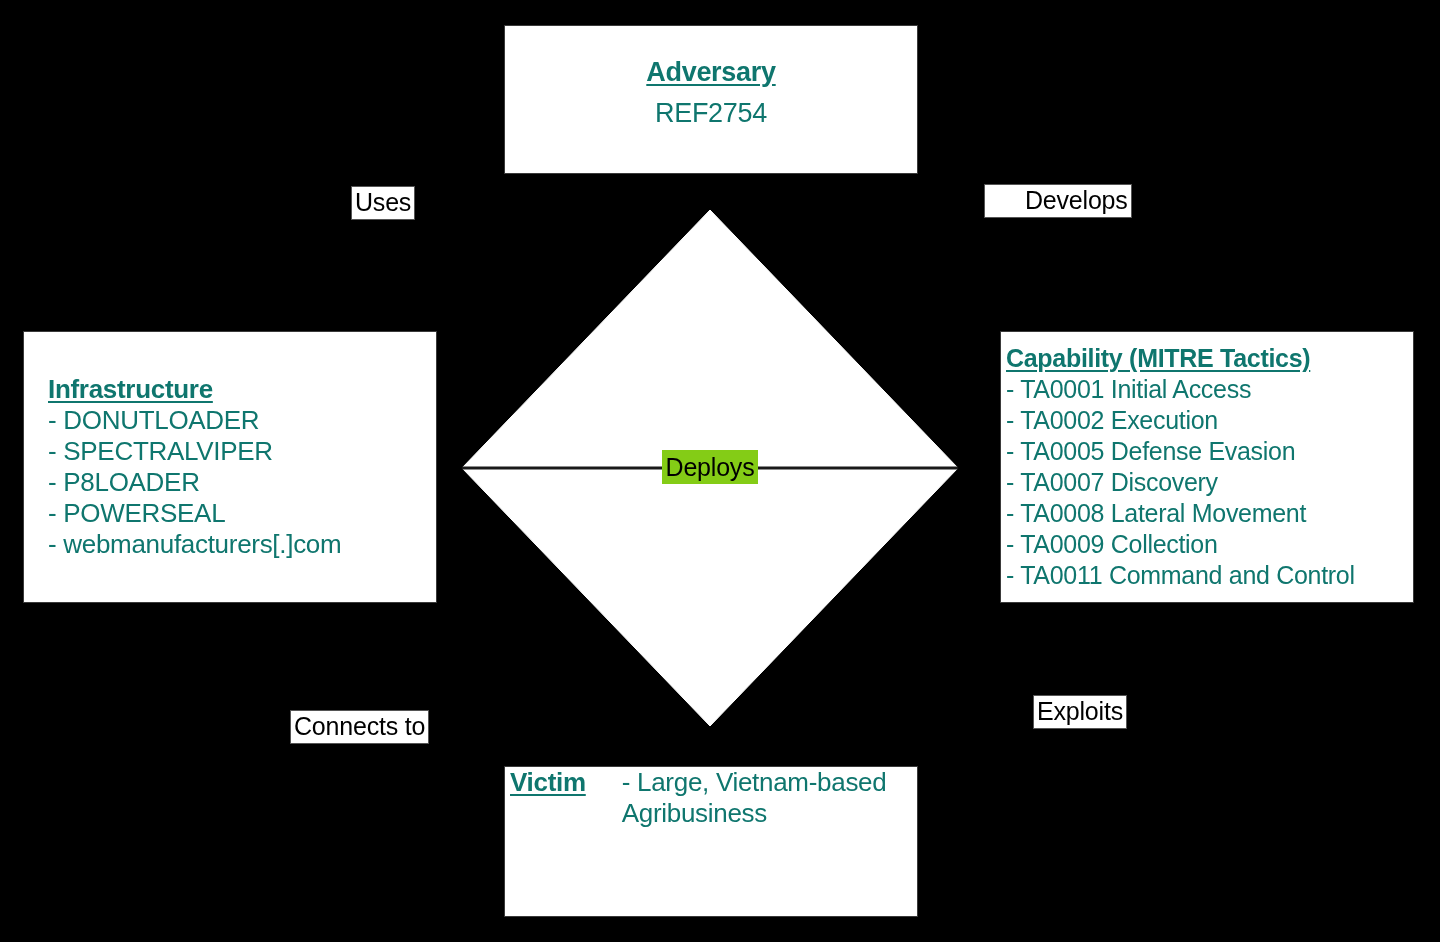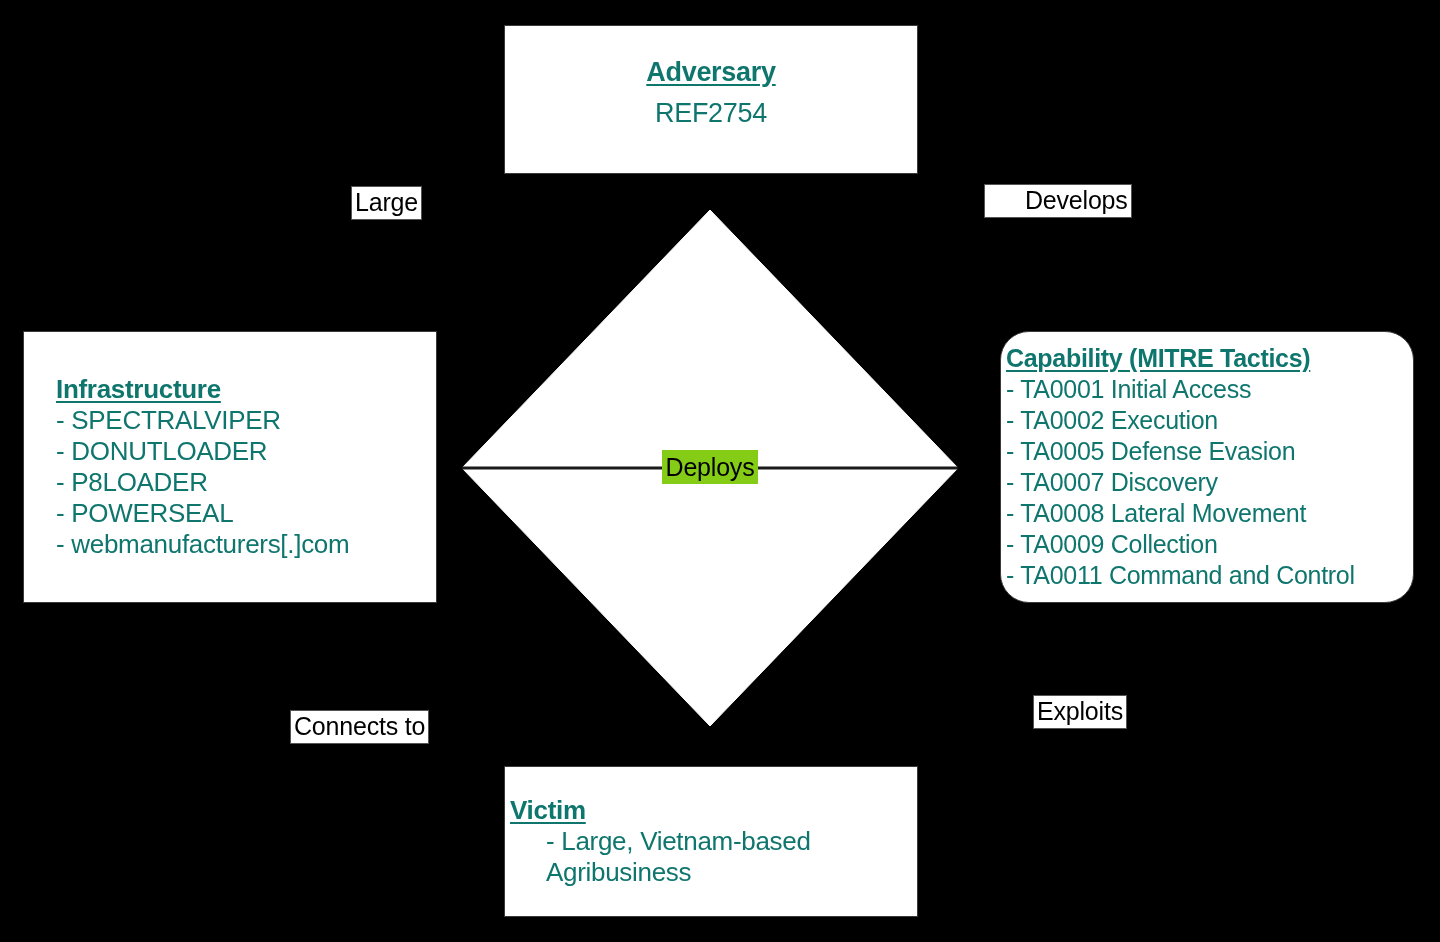--- a/index.html
+++ b/index.html
@@ -93,49 +93,48 @@
 
   
   #infrastructure-box {
     left: 23px;
     top: 331px;
     width: 414px;
     height: 272px;
     display: flex;
     flex-direction: column;
     justify-content: center;
-    padding-left: 32px;
+    padding-left: 24px;
   }
 
   
   #capability-box {
     left: 1000px;
     top: 331px;
     width: 414px;
     height: 272px;
     display: flex;
     flex-direction: column;
     justify-content: center;
     padding-left: 5px;
-    border-radius: 29px;
   }
   #capability-box .node-title,
   #capability-box .node-line {
     font-size: 25px;
     line-height: 31px;
   }
 
   
   #victim-box {
     left: 504px;
     top: 766px;
     width: 414px;
     height: 151px;
     display: flex;
-    flex-direction: column;
+    flex-direction: row;
     justify-content: center;
     padding-left: 5px;
   }
   #victim-box .node-line.wrap {
     white-space: normal;
     width: 330px;
     margin-left: 36px;
   }
 
   
@@ -168,22 +167,22 @@
 
   <div class="deploys-label">Deploys</div>
 
   <div class="node-box" id="adversary-box">
     <div class="node-title">Adversary</div>
     <div class="node-line">REF2754</div>
   </div>
 
   <div class="node-box" id="infrastructure-box">
     <div class="node-title">Infrastructure</div>
+    <div class="node-line">- DONUTLOADER</div>
     <div class="node-line">- SPECTRALVIPER</div>
-    <div class="node-line">- DONUTLOADER</div>
     <div class="node-line">- P8LOADER</div>
     <div class="node-line">- POWERSEAL</div>
     <div class="node-line">- webmanufacturers[.]com</div>
   </div>
 
   <div class="node-box" id="capability-box">
     <div class="node-title">Capability (MITRE Tactics)</div>
     <div class="node-line">- TA0001 Initial Access</div>
     <div class="node-line">- TA0002 Execution</div>
     <div class="node-line">- TA0005 Defense Evasion</div>
@@ -191,18 +190,18 @@
     <div class="node-line">- TA0008 Lateral Movement</div>
     <div class="node-line">- TA0009 Collection</div>
     <div class="node-line">- TA0011 Command and Control</div>
   </div>
 
   <div class="node-box" id="victim-box">
     <div class="node-title">Victim</div>
     <div class="node-line wrap"> - Large, Vietnam-based Agribusiness</div>
   </div>
 
-  <div class="edge-label" id="label-uses">Large</div>
+  <div class="edge-label" id="label-uses">Uses</div>
   <div class="edge-label" id="label-develops">Develops</div>
   <div class="edge-label" id="label-connects">Connects to</div>
   <div class="edge-label" id="label-exploits">Exploits</div>
 
 </div>
 
 </body></html>

